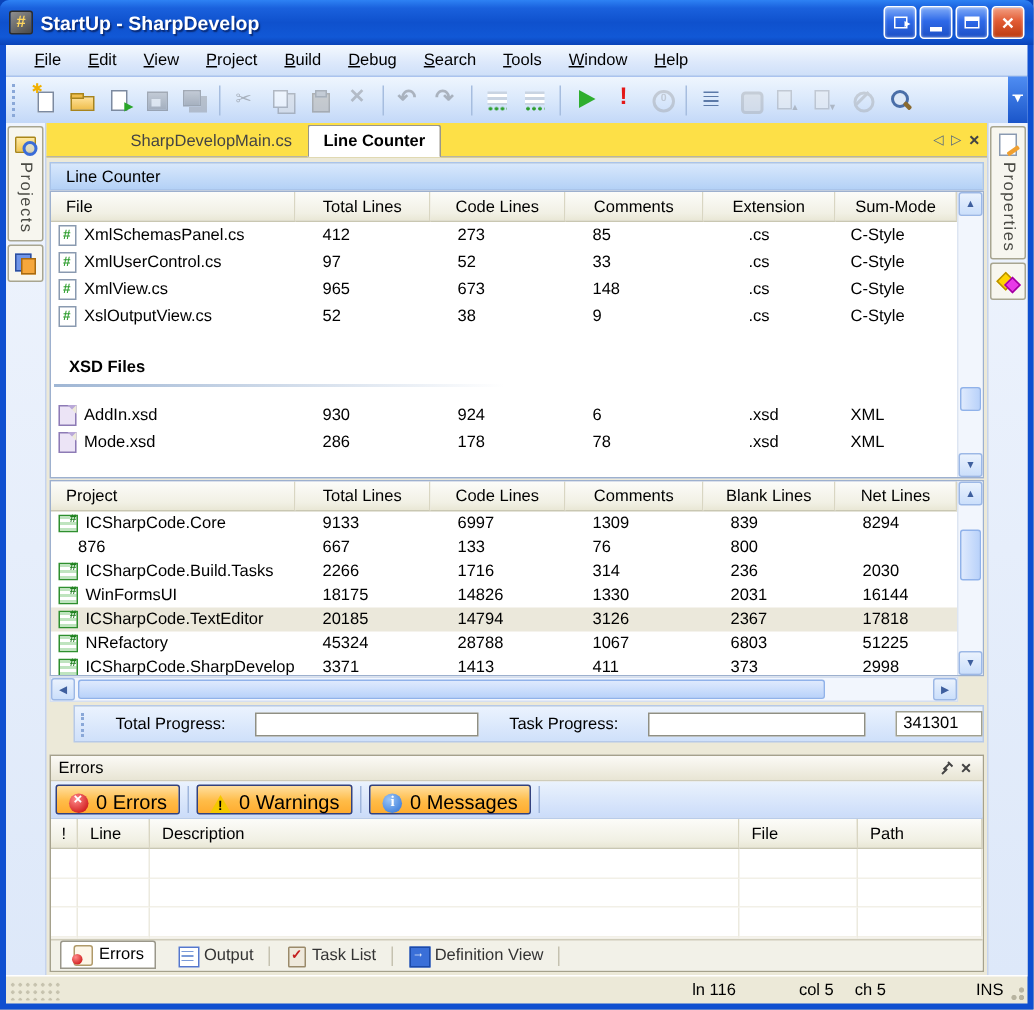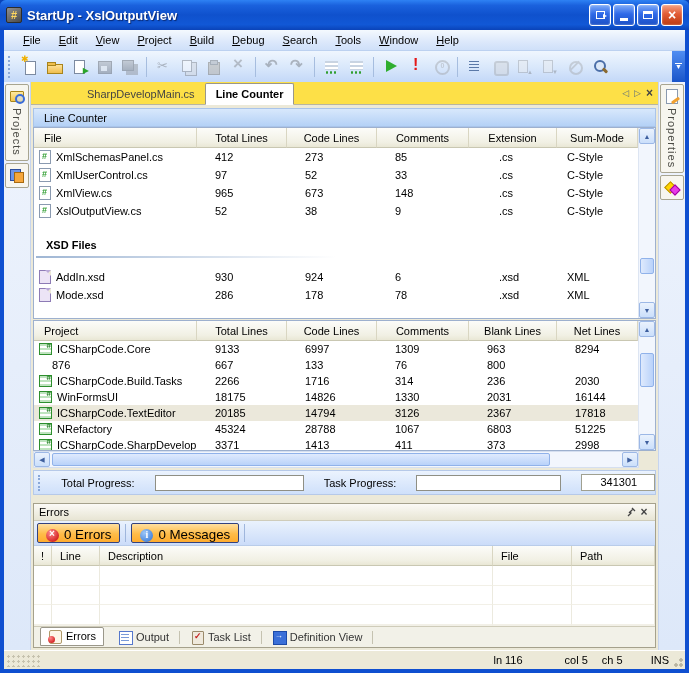--- a/index.html
+++ b/index.html
@@ -125,30 +125,30 @@
 .sb-track{flex:1;position:relative}
 .sb-thumb{position:absolute;left:1px;right:1px;border:1px solid #90b2ea;border-radius:2px;background:linear-gradient(90deg,#dfeafd,#b9d2fa)}
 .t1 .sb-thumb{top:72%;height:16px}
 .t2 .sb-thumb{top:16%;height:34px}
 .hsb{position:absolute;left:0;right:17px;top:345px;height:17px;background:#f2f6fd;border:1px solid #d5dff0;display:flex}
 .hsb .sb-btn{width:16px;height:100%}
 .htrack{flex:1;position:relative}
 .hthumb{position:absolute;left:2px;top:1px;bottom:1px;width:87%;border:1px solid #90b2ea;border-radius:2px;background:linear-gradient(180deg,#dfeafd,#b9d2fa)}
 .sb-corner{position:absolute;right:0;top:345px;width:17px;height:17px;background:#ece9d8}
 
-.progress{position:absolute;left:0;right:0;top:364px;height:25px;display:flex;align-items:center;gap:20px;padding-left:4px;
+.progress{position:absolute;left:16px;right:0;top:364px;height:25px;display:flex;align-items:center;gap:20px;padding-left:4px;
  background:linear-gradient(180deg,#ebf3fe,#cfe0fa);border:1px solid #b6c9e8}
 .p-grip{width:4px;height:16px;border-left:2px dotted #8aa8d8}
 .plabel{white-space:nowrap}
 .pbar{height:16px;border:1px solid #8f8f84;background:#fff;padding:1px;flex:0 0 auto}
 .pbar1{width:149px}.pbar2{width:145px}
 .pfill{height:100%;width:100%;background:
  linear-gradient(180deg,rgba(255,255,255,.55),rgba(255,255,255,0) 45%,rgba(0,80,0,.18)),
  repeating-linear-gradient(90deg,#3ecb3e 0 6px,#e4f8e4 6px 8px)}
-.pcounter{width:104px;height:17px;background:#fff;border:1px solid #a0a090;line-height:15px;padding-left:18px}
+.pcounter{width:104px;height:17px;background:#fff;border:1px solid #a0a090;line-height:15px;padding-left:4px}
 
 .errors-panel{position:absolute;left:2px;right:2px;top:421px;bottom:2px;background:#fff;border:1px solid #a5a18c}
 .ep-title{height:17px;display:flex;align-items:center;padding:0 4px 0 5px;background:linear-gradient(180deg,#fbfaf6,#e8e5d4);border-bottom:1px solid #cfccba}
 .ep-title .t{flex:1}
 .ep-pin{width:14px;height:14px;display:flex;align-items:center;justify-content:center}
 .ep-close{font-size:12px;font-weight:bold;color:#444;width:14px;text-align:center}
 .ep-toolbar{height:25px;display:flex;align-items:center;gap:5px;padding-left:3px;background:linear-gradient(180deg,#eaf2fd,#cbdcf9);border-bottom:1px solid #b9cce9}
 .fwrap{display:flex;align-items:center;gap:5px}
 .fbtn{display:flex;align-items:flex-end;gap:5px;height:20px;padding:0 8px;border:1px solid #33427e;border-radius:2px;
  background:linear-gradient(180deg,#ffdf9f,#ffbc48 55%,#ffac2f);white-space:nowrap}
@@ -181,32 +181,32 @@
 .ti-output::before{content:"";position:absolute;left:1px;top:0;width:12px;height:12px;background:#fff;border:1px solid #5577cc}
 .ti-output::after{content:"";position:absolute;left:3px;top:3px;width:8px;height:7px;background:repeating-linear-gradient(180deg,#7a9ad8 0 1px,transparent 1px 3px)}
 .ti-tasklist::before{content:"";position:absolute;left:2px;top:0;width:10px;height:12px;background:#efe9dc;border:1px solid #9a8a6a;border-radius:1px}
 .ti-tasklist::after{content:"✓";position:absolute;left:4px;top:0;color:#c42020;font-size:9px;font-weight:bold}
 .ti-defview::before{content:"";position:absolute;left:1px;top:0;width:12px;height:12px;background:#3a6fd8;border:1px solid #1c4aa8}
 .ti-defview::after{content:"→";position:absolute;left:3px;top:0;color:#fff;font-size:8px;font-weight:bold}
 
 .statusbar{position:absolute;left:4px;right:4px;bottom:4px;height:19px;background:#ece9d8;border-top:1px solid #fff;display:flex;align-items:center}
 .sb-left{width:34px;height:13px;margin-left:2px;background:radial-gradient(circle,#c6c2ae 1px,transparent 1.3px);background-size:5px 5px}
 .sb-items{margin-left:auto;display:flex;align-items:flex-end}
-.sb-ln{margin-right:42px}.sb-col{margin-right:14px}.sb-ch{margin-right:28px}.sb-ins{margin-right:16px}
+.sb-ln{margin-right:42px}.sb-col{margin-right:14px}.sb-ch{margin-right:60px}.sb-ins{margin-right:16px}
 .sb-grip{position:absolute;right:1px;bottom:1px;width:13px;height:13px;
  background:radial-gradient(circle at 10px 10px,#b8b4a0 1.5px,transparent 2px),radial-gradient(circle at 10px 5px,#b8b4a0 1.5px,transparent 2px),radial-gradient(circle at 5px 10px,#b8b4a0 1.5px,transparent 2px)}
 </style>
 </head>
 <body>
 
 <div class="win">
 
   <div class="titlebar">
     <span class="appicon">#</span>
-    <span class="wtitle">StartUp - XslOutputView</span>
+    <span class="wtitle">StartUp - SharpDevelop</span>
     <span class="capbtns">
       <button class="cap-btn">
           <span class="g-float"></span>
         </button>
       <button class="cap-btn">
           <span class="g-min"></span>
         </button>
       <button class="cap-btn">
           <span class="g-max"></span>
         </button>
@@ -495,21 +495,21 @@
             </div>
 
               <div class="trow">
                 <div class="cell cell-name">
                   <span class="fi prj"></span>
                   <span>ICSharpCode.Core</span>
                 </div>
                 <div class="cell cell-num">9133</div>
                 <div class="cell cell-num">6997</div>
                 <div class="cell cell-num">1309</div>
-                <div class="cell cell-num">963</div>
+                <div class="cell cell-num">839</div>
                 <div class="cell cell-num">8294</div>
               </div>
 
               <div class="trow">
                 <div class="cell cell-num">876</div>
                 <div class="cell cell-num">667</div>
                 <div class="cell cell-num">133</div>
                 <div class="cell cell-num">76</div>
                 <div class="cell cell-num">800</div>
               </div>
@@ -616,20 +616,27 @@
         <div class="ep-toolbar">
 
             <span class="fwrap">
               <button class="fbtn">
                 <span class="bi bi-error"></span>
                 <span>0 Errors</span>
               </button>
               <span class="ep-sep"></span>
             </span>
 
+            <span class="fwrap">
+              <button class="fbtn">
+                <span class="bi bi-warning"></span>
+                <span>0 Warnings</span>
+              </button>
+              <span class="ep-sep"></span>
+            </span>
 
             <span class="fwrap">
               <button class="fbtn">
                 <span class="bi bi-message"></span>
                 <span>0 Messages</span>
               </button>
               <span class="ep-sep"></span>
             </span>
 
         </div>

